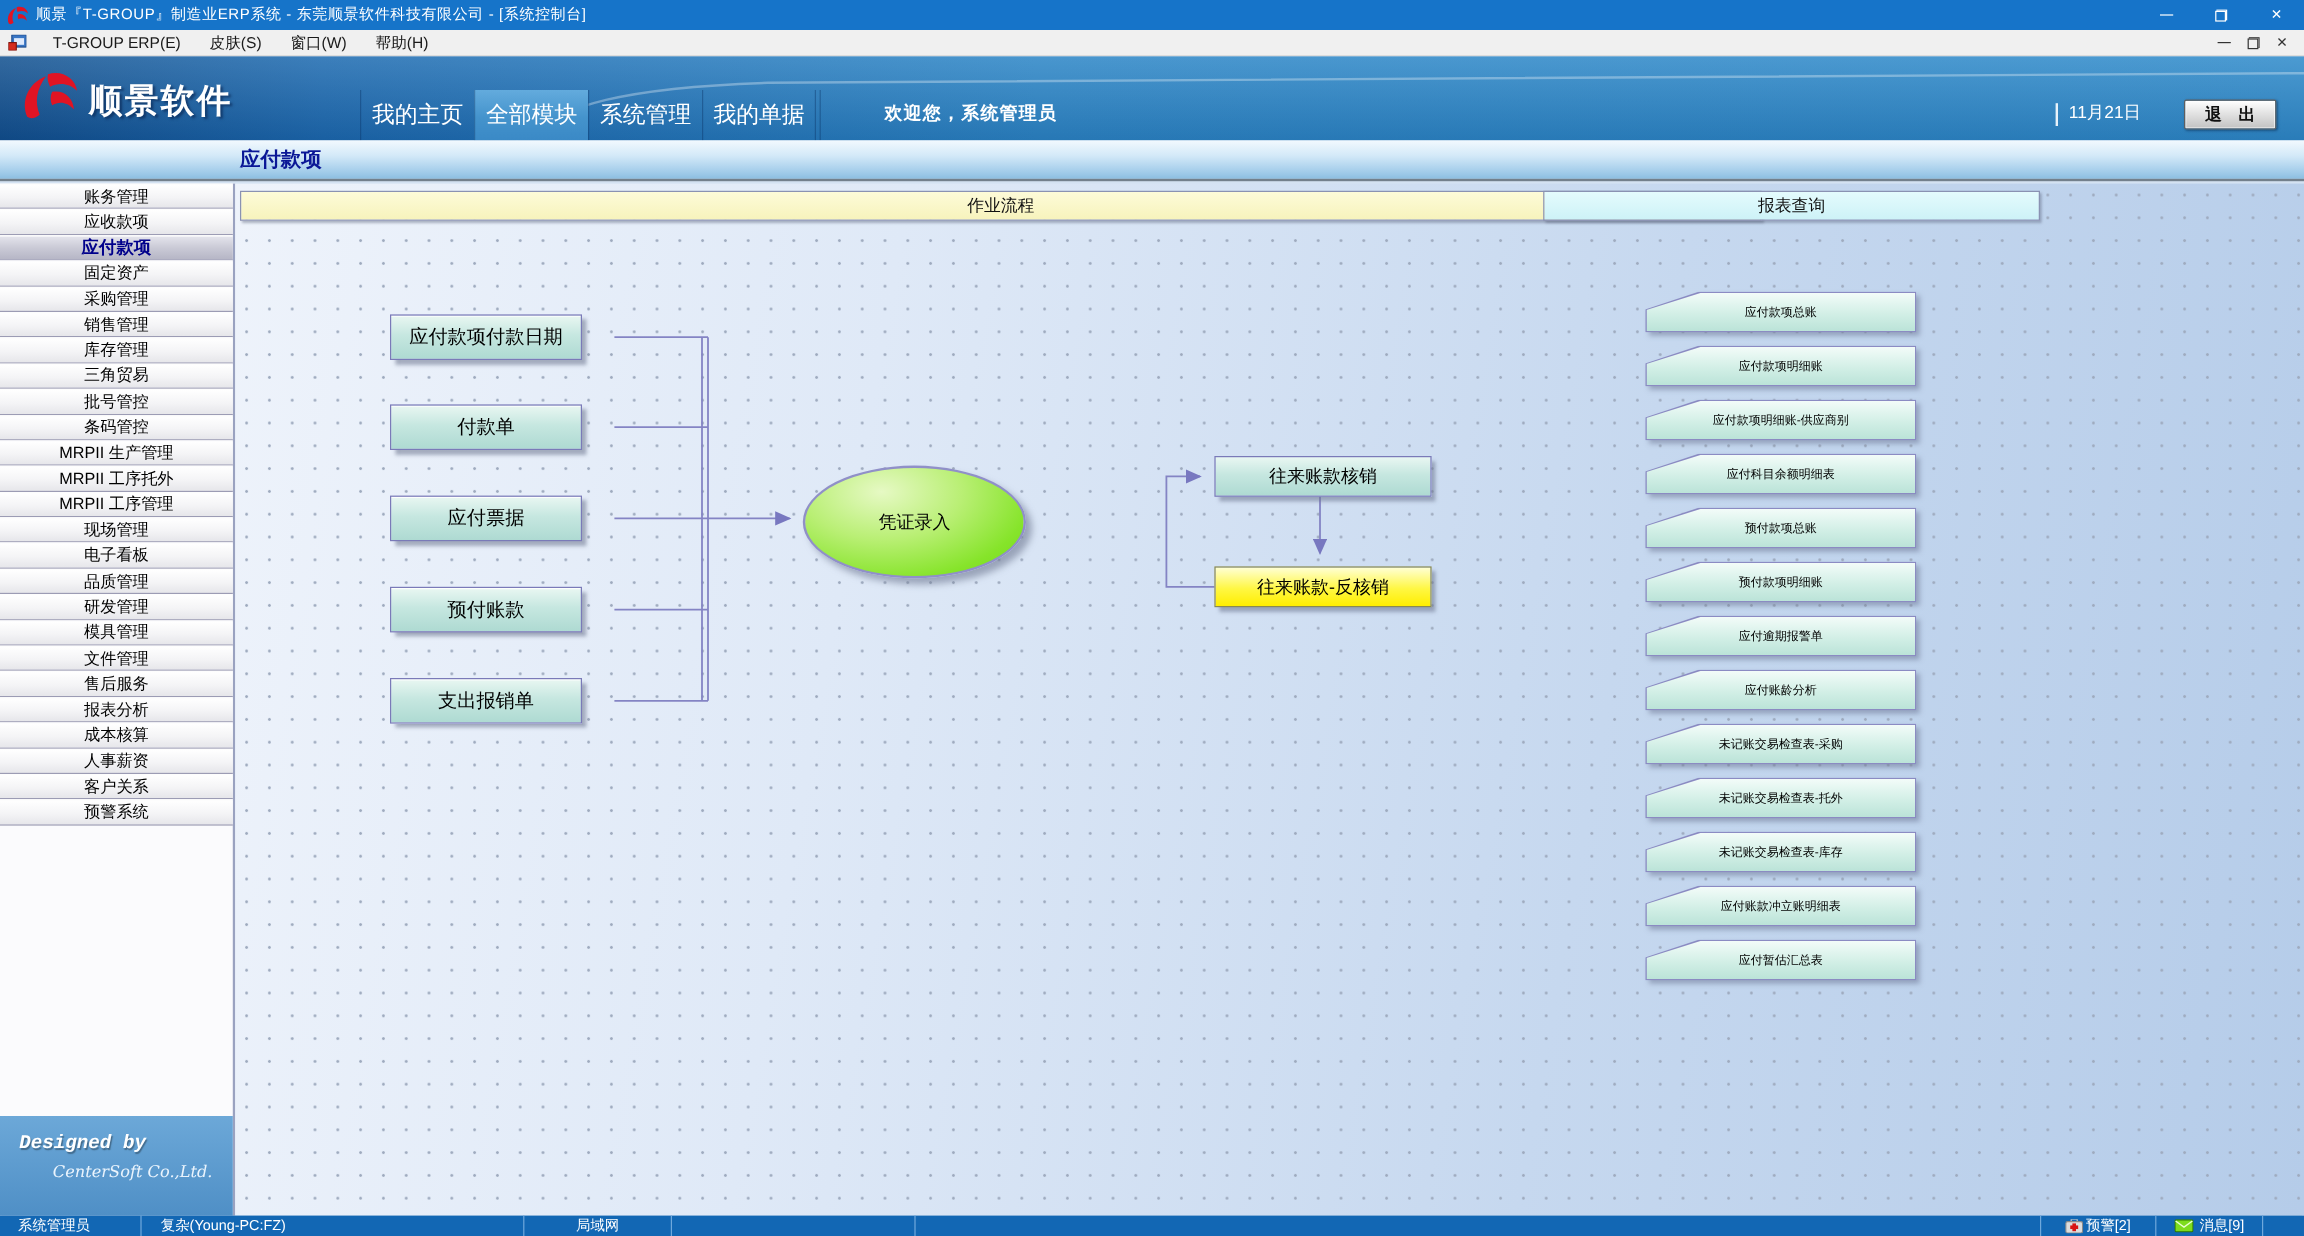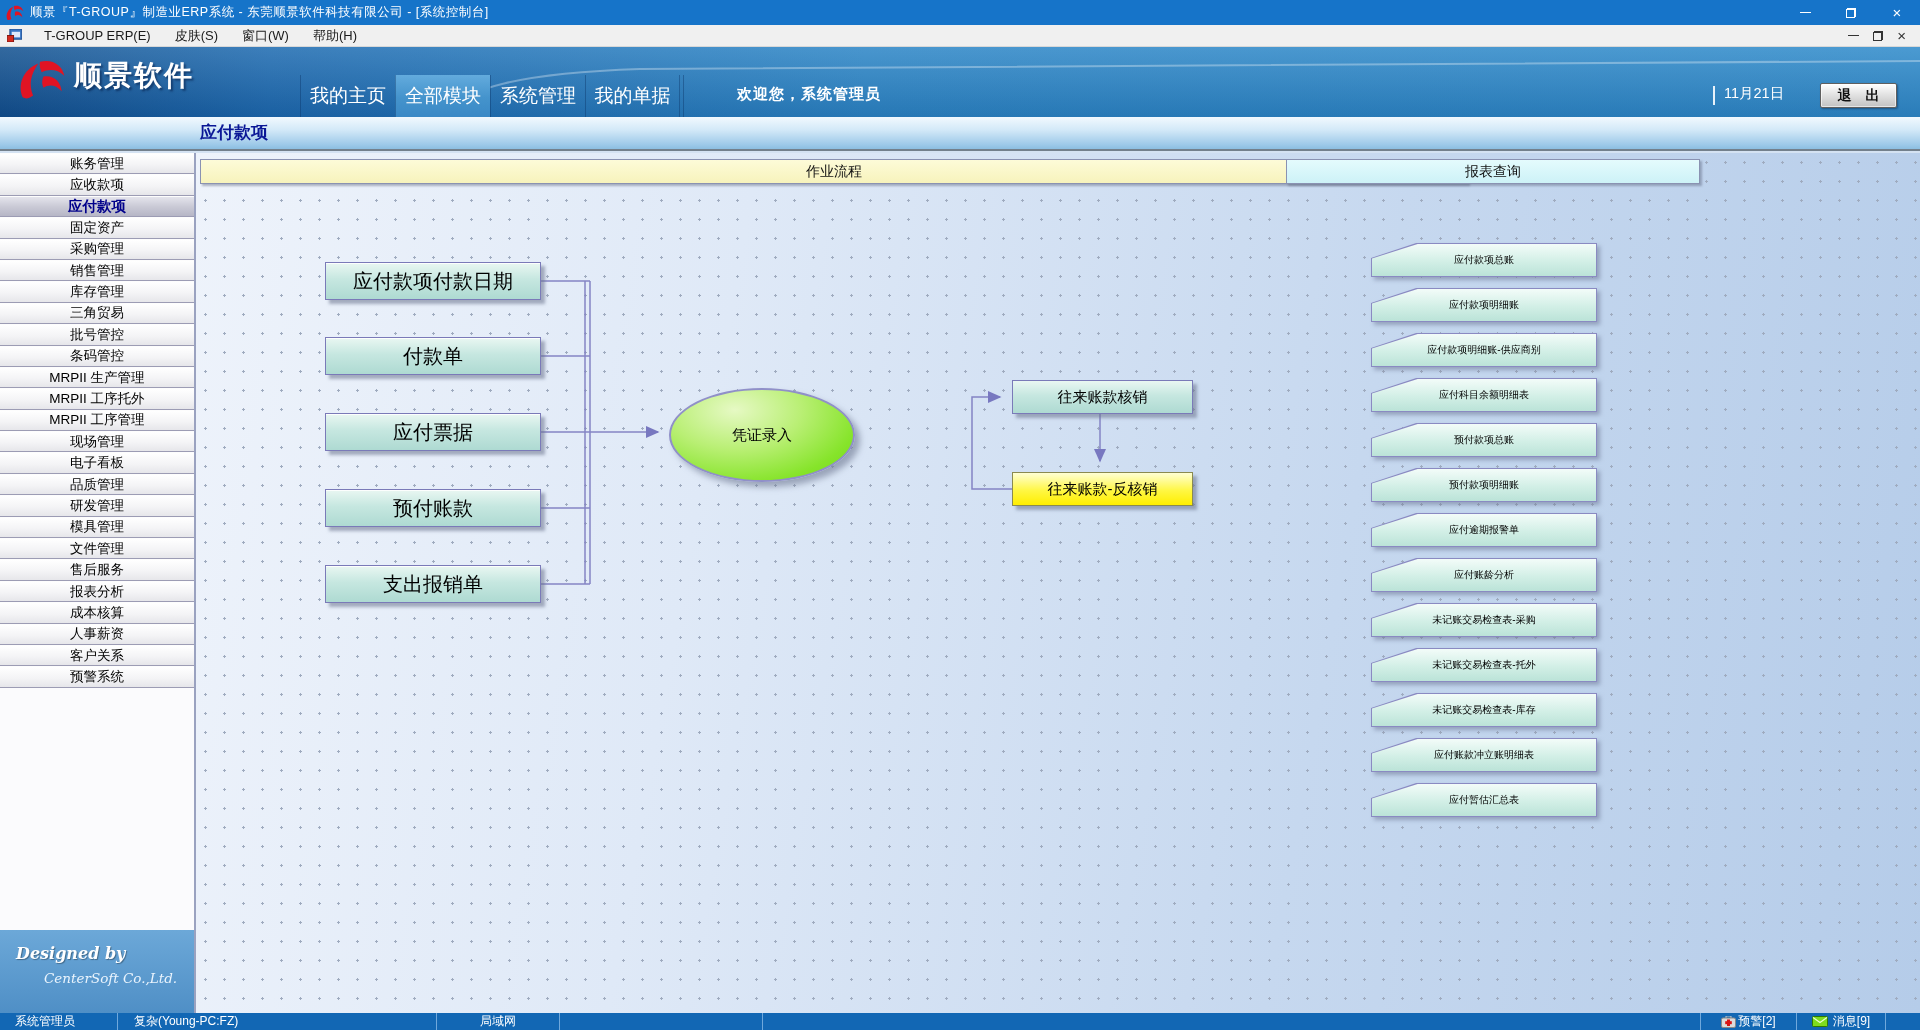--- a/index.html
+++ b/index.html
@@ -26,21 +26,21 @@
   .menubar .appicon { width:15px; height:13px; margin:0 10px 0 7px; }
   .menu-item { padding:0 12px; height:100%; display:flex; align-items:center; }
   .mdi-ctrls { margin-left:auto; display:flex; align-items:center; gap:14px; padding-right:14px; color:#333; }
   .mdi-ctrls .ic-restore::after { background:#f0f0f0; }
 
   
   .header { position:absolute; top:47px; left:0; right:0; height:70px; overflow:hidden;
     background:linear-gradient(180deg, rgba(255,255,255,.14), rgba(0,0,30,.10)),
                linear-gradient(90deg,#11508f 0%,#1c6ab0 14%,#2b85c6 45%,#2e8aca 100%); }
   .header .sweep { position:absolute; left:0; top:0; }
-  .brand { position:absolute; left:14px; top:10px; display:flex; align-items:flex-start; gap:8px; }
+  .brand { position:absolute; left:14px; top:10px; display:flex; align-items:flex-end; gap:8px; }
   .brand .logo { width:52px; height:46px; }
   .brand .name { color:#fff; font-size:28px; font-weight:bold; letter-spacing:2px;
      text-shadow:2px 2px 2px rgba(0,20,60,.5); }
   .tabs { position:absolute; left:300px; bottom:0; height:42px; display:flex; }
   .tab { width:95px; height:42px; display:flex; align-items:center; justify-content:center;
     color:#fff; font-size:19px; border-left:1px solid rgba(8,48,96,.38); }
   .tab:last-child { border-right:1px solid rgba(8,48,96,.38); }
   .tab.active { background:linear-gradient(180deg,#63abdd 0%,#4493cc 55%,#3a89c6 100%); }
   .hdr-sep { position:absolute; left:683px; bottom:0; width:1px; height:42px; background:rgba(8,48,96,.38); }
   .welcome { position:absolute; left:737px; bottom:13px; color:#fff; font-size:15px; font-weight:bold; letter-spacing:1px; }
@@ -66,38 +66,38 @@
     border-right:2px solid #9aa2c0; }
   .sb-item { height:21.4px; display:flex; align-items:center; justify-content:center;
     font-size:13.5px; color:#000;
     background:linear-gradient(180deg,#ffffff 0%,#f4f4f6 55%,#e6e6ea 100%);
     border-bottom:1px solid #9c9cb4; border-top:1px solid #fdfdfd; }
   .sb-item.selected { background:linear-gradient(180deg,#e4e4ec 0%,#cacad6 50%,#b6b6c6 100%);
     color:#00008b; font-weight:bold; font-size:14.5px; }
   .designed { position:absolute; left:0; right:0; bottom:0; height:83px;
     background:linear-gradient(180deg,#6ca8d8 0%,#4f8fc6 100%); color:#fff;
     font-family:"DejaVu Serif","Liberation Serif",serif; font-style:italic; }
-  .designed .l1 { margin:14px 0 0 16px; font-size:16px; font-weight:bold; text-shadow:1px 1px 1px rgba(0,0,0,.35); }
+  .designed .l1 { margin:14px 0 0 16px; font-size:16px; font-weight:bold; text-shadow:1px 1px 1px rgba(0,0,0,.35);font-family:Liberation Mono, monospace; }
   .designed .l2 { margin:7px 0 0 44px; font-size:13.5px; color:#eaf4fd; }
 
   
   .main { position:relative; flex:1; height:100%; overflow:hidden;
     background:
       radial-gradient(circle, #9fabbf 1px, transparent 1.3px),
       linear-gradient(100deg,#eef3fb 0%,#dfe9f7 30%,#c6d8ef 65%,#b5cce9 100%);
     background-size:19px 19px, 100% 100%; }
   .sec-hdr { position:absolute; top:6px; height:25px; display:flex; align-items:center; justify-content:center;
     font-size:14px; color:#101010; border:1px solid #8a92b2; box-shadow:2px 2px 2px rgba(90,100,125,.45); }
   .sec-flow { left:4px; width:1268px; background:linear-gradient(180deg,#fdfbd8,#f7f3bc); }
   .sec-reports { left:1090px; width:414px; background:linear-gradient(180deg,#e4fbfd,#cdf2f7); }
 
   .conn { position:absolute; left:0; top:0; pointer-events:none; }
 
-  .flow-box { position:absolute; left:129px; width:216px; height:38px;
-    display:flex; align-items:center; justify-content:center; font-size:20px; color:#000;
+  .flow-box { position:absolute; left:129px; width:160px; height:38px;
+    display:flex; align-items:center; justify-content:center; font-size:16px; color:#000;
     background:linear-gradient(180deg,#e9f7f2 0%,#c6e7e0 45%,#aedad2 100%);
     border:1px solid #7a7ab8; box-shadow:4px 4px 3px rgba(105,115,140,.55), inset 0 1px 0 rgba(255,255,255,.85); }
   .ellipse { position:absolute; left:473px; top:235px; width:186px; height:94px; border-radius:50%;
     display:flex; align-items:center; justify-content:center; font-size:15px; color:#000;
     background:radial-gradient(ellipse at 35% 22%, #e6f9c4 0%, #b9ef74 40%, #86e42a 75%, #72d81a 100%);
     border:2px solid #9090c8; box-shadow:5px 5px 6px rgba(110,120,145,.6); }
   .vbox { position:absolute; left:816px; width:181px; height:34px;
     display:flex; align-items:center; justify-content:center; font-size:15px; color:#000;
     border:1px solid #7a7ab8; box-shadow:4px 4px 3px rgba(105,115,140,.55); }
   .vbox.verify { top:227px; background:linear-gradient(180deg,#e9f7f2 0%,#c6e7e0 45%,#aedad2 100%); }

